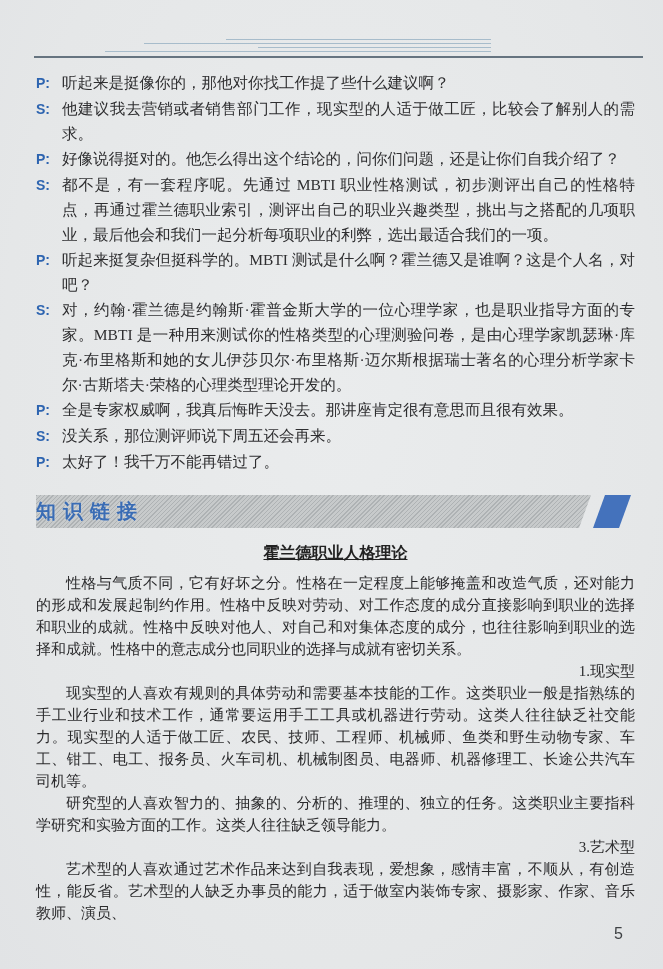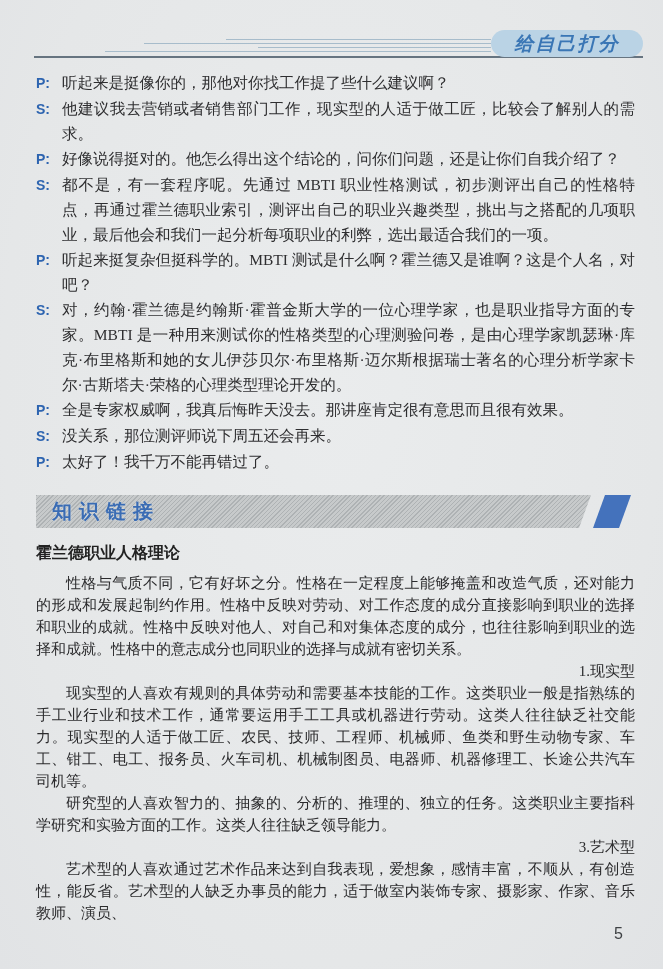--- a/index.html
+++ b/index.html
@@ -52,37 +52,36 @@
 
   
   .banner { position:relative; margin:20px 38px 0 36px; height:33px; }
   .banner-bar {
     position:absolute; left:0; top:0; bottom:0; right:34px;
     background:repeating-linear-gradient(135deg,#aeb2b4 0px,#aeb2b4 1px,#c7cacb 1px,#c7cacb 3px);
     clip-path:polygon(0 0,100% 0,calc(100% - 12px) 100%,0 100%);
     display:flex; align-items:center;
   }
   .banner-label {
-    padding-left:16px;
     font-family:"Liberation Sans","DejaVu Sans",sans-serif;
     font-weight:bold; font-size:20px; letter-spacing:7px;
     color:#3a6cb4;
     text-shadow:0 0 2px rgba(233,235,236,.8);
   }
   .banner-accent {
     position:absolute; right:0; top:0; bottom:0; width:26px;
     background:#4472bc;
     transform:skewX(-20deg);
   }
 
   
   .knowledge { margin:14px 28px 0 36px; font-size:15px; line-height:22px; }
   .k-title {
-    font-weight:bold; font-size:16px;
-    margin:10px 0 8px 0; color:#222;
+    text-align:center; font-weight:bold; font-size:16px;
+    margin:10px 0 8px 0; color:#222;text-decoration:underline;
   }
   .knowledge p { margin:0; text-indent:2em; text-align:justify; color:#2b2b2d; }
   .knowledge p.subhead { text-align:right; }
 
   .pageno {
     position:absolute; right:40px; bottom:26px;
     font-size:16px; color:#3f4245;
     font-family:"Liberation Sans","DejaVu Sans",sans-serif;
   }
 </style>
@@ -90,23 +89,20 @@
 <body>
 
 <div class="page">
 
   <div class="header">
     <div class="hline hl1"></div>
     <div class="hline hl2"></div>
     <div class="hline hl3"></div>
     <div class="hline hl4"></div>
     <div class="hl-dark"></div>
-    <div class="badge">
-      <span>给自己打分</span>
-    </div>
   </div>
 
   <div class="dialogue">
     <div class="dl">
       <span class="sp">P:</span>
       <span class="tx">听起来是挺像你的，那他对你找工作提了些什么建议啊？</span>
     </div>
     <div class="dl">
       <span class="sp">S:</span>
       <span class="tx">他建议我去营销或者销售部门工作，现实型的人适于做工匠，比较会了解别人的需求。</span>

